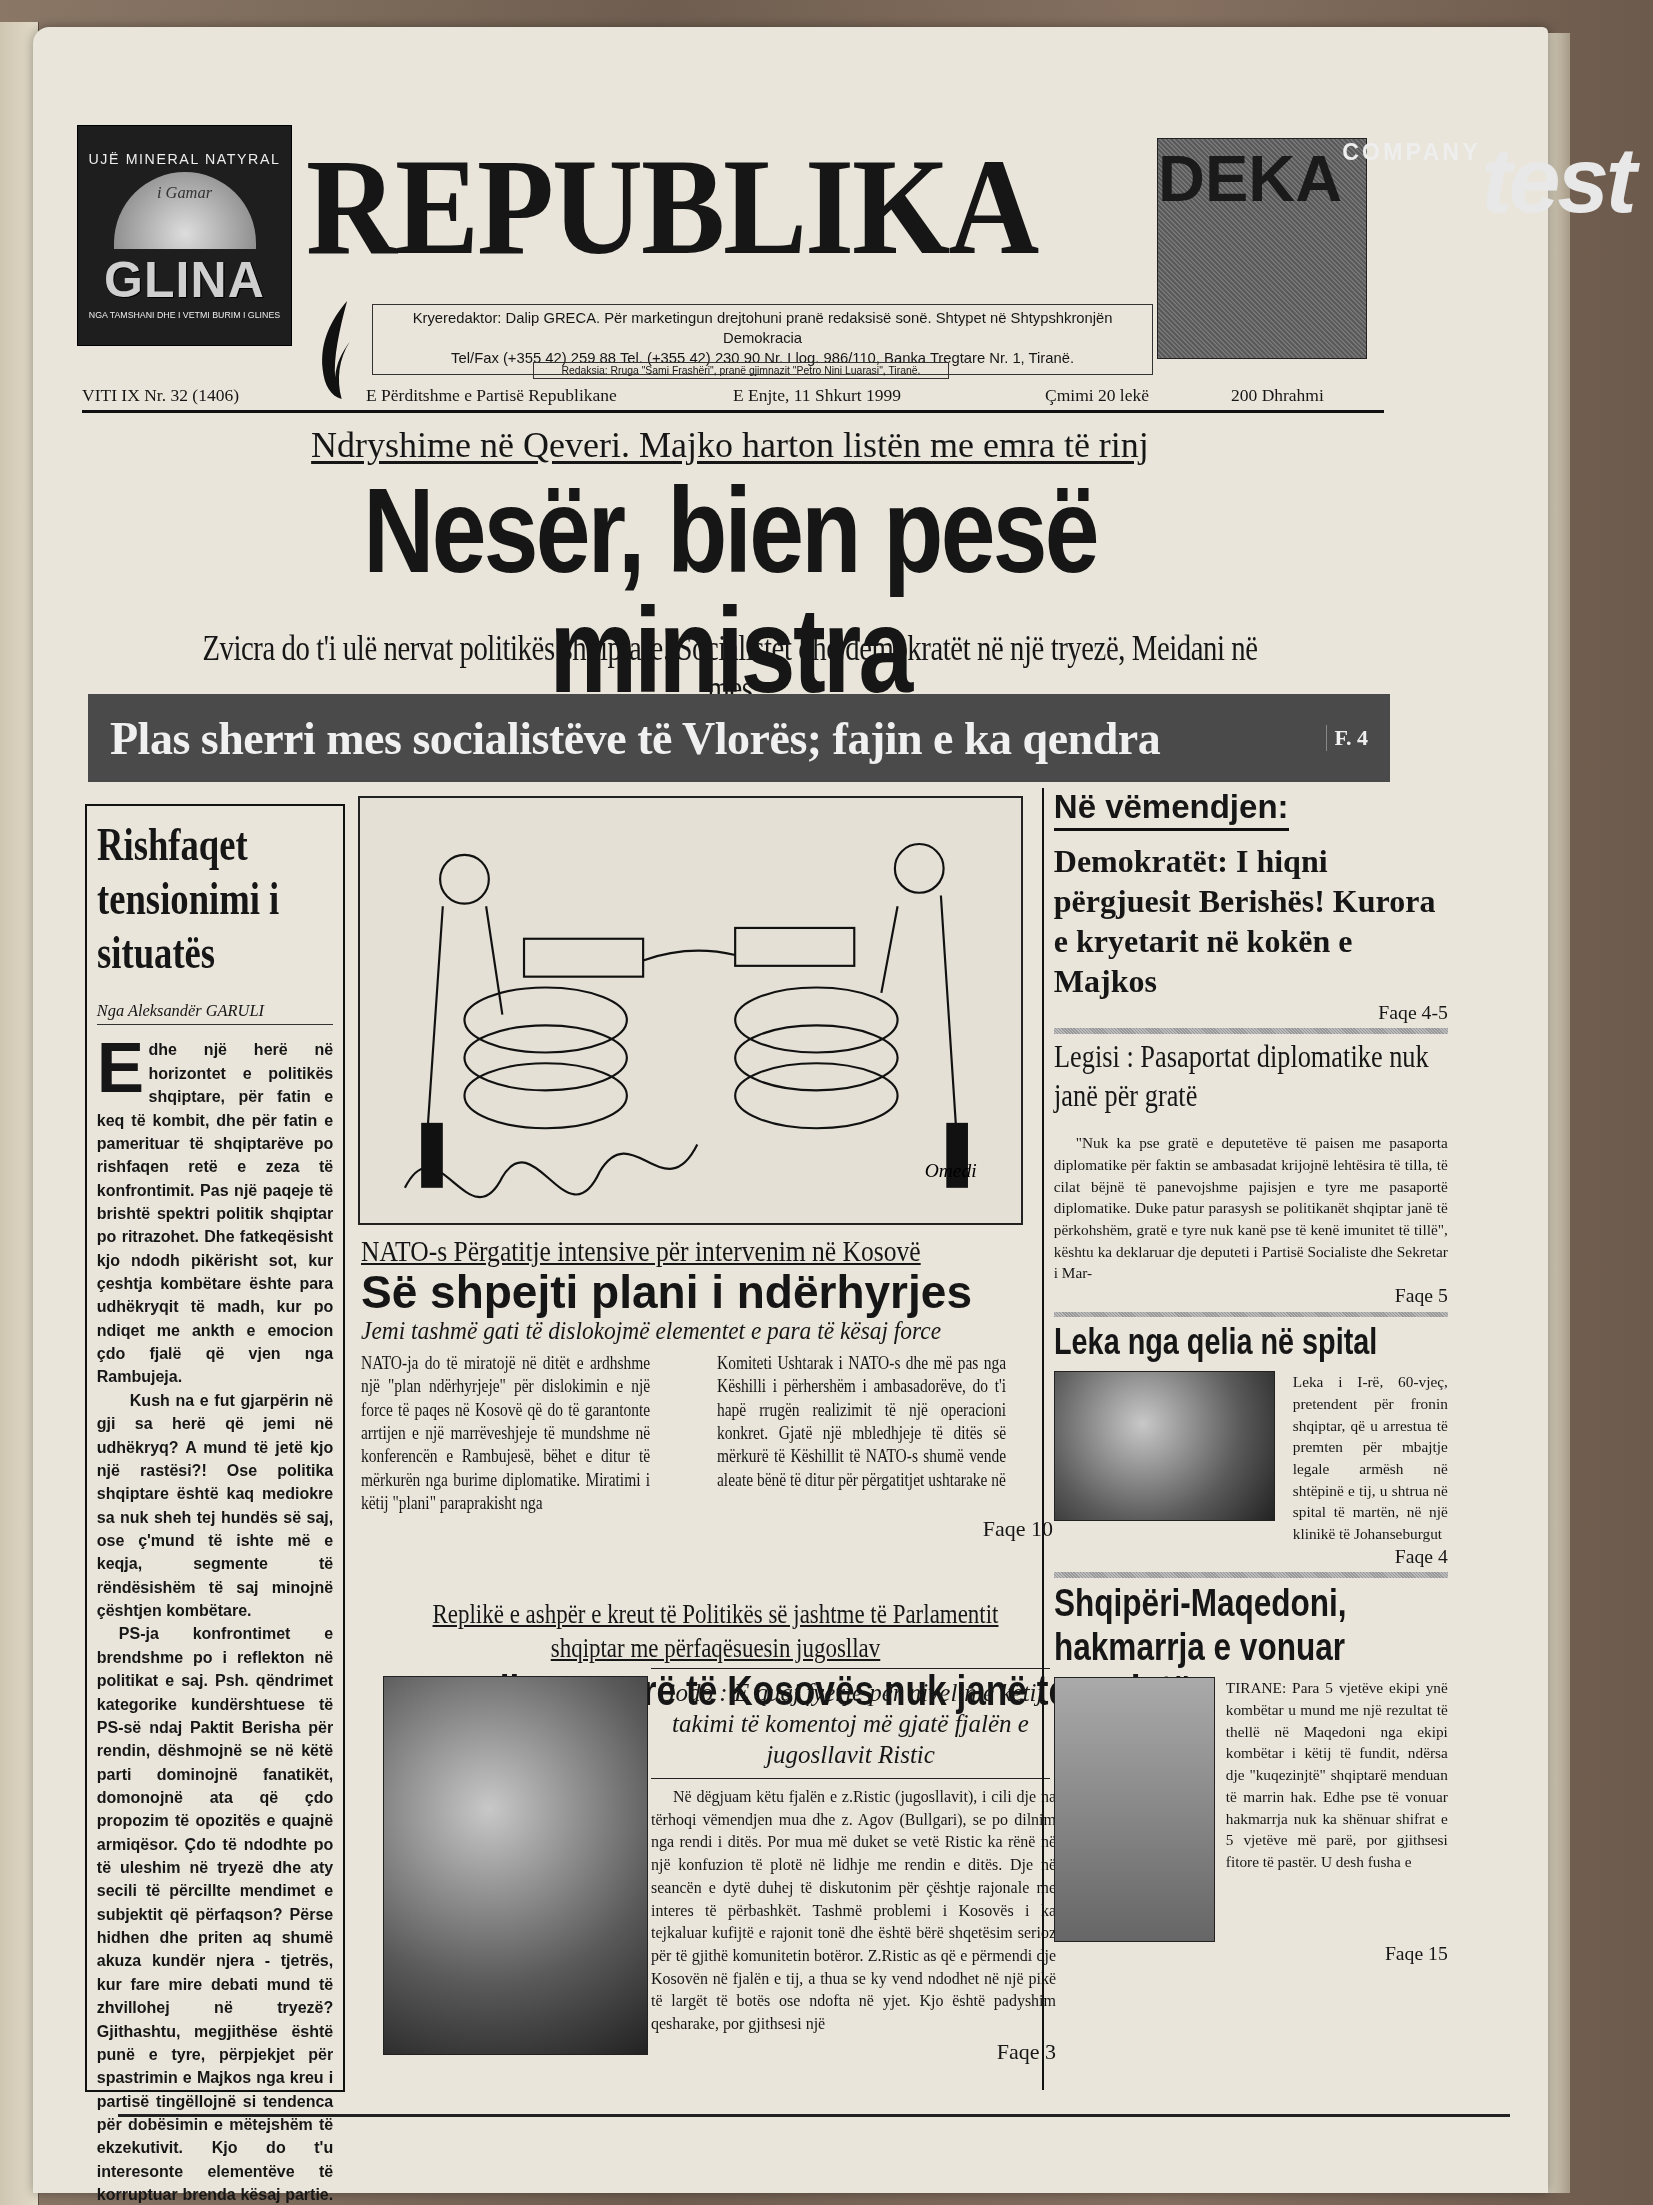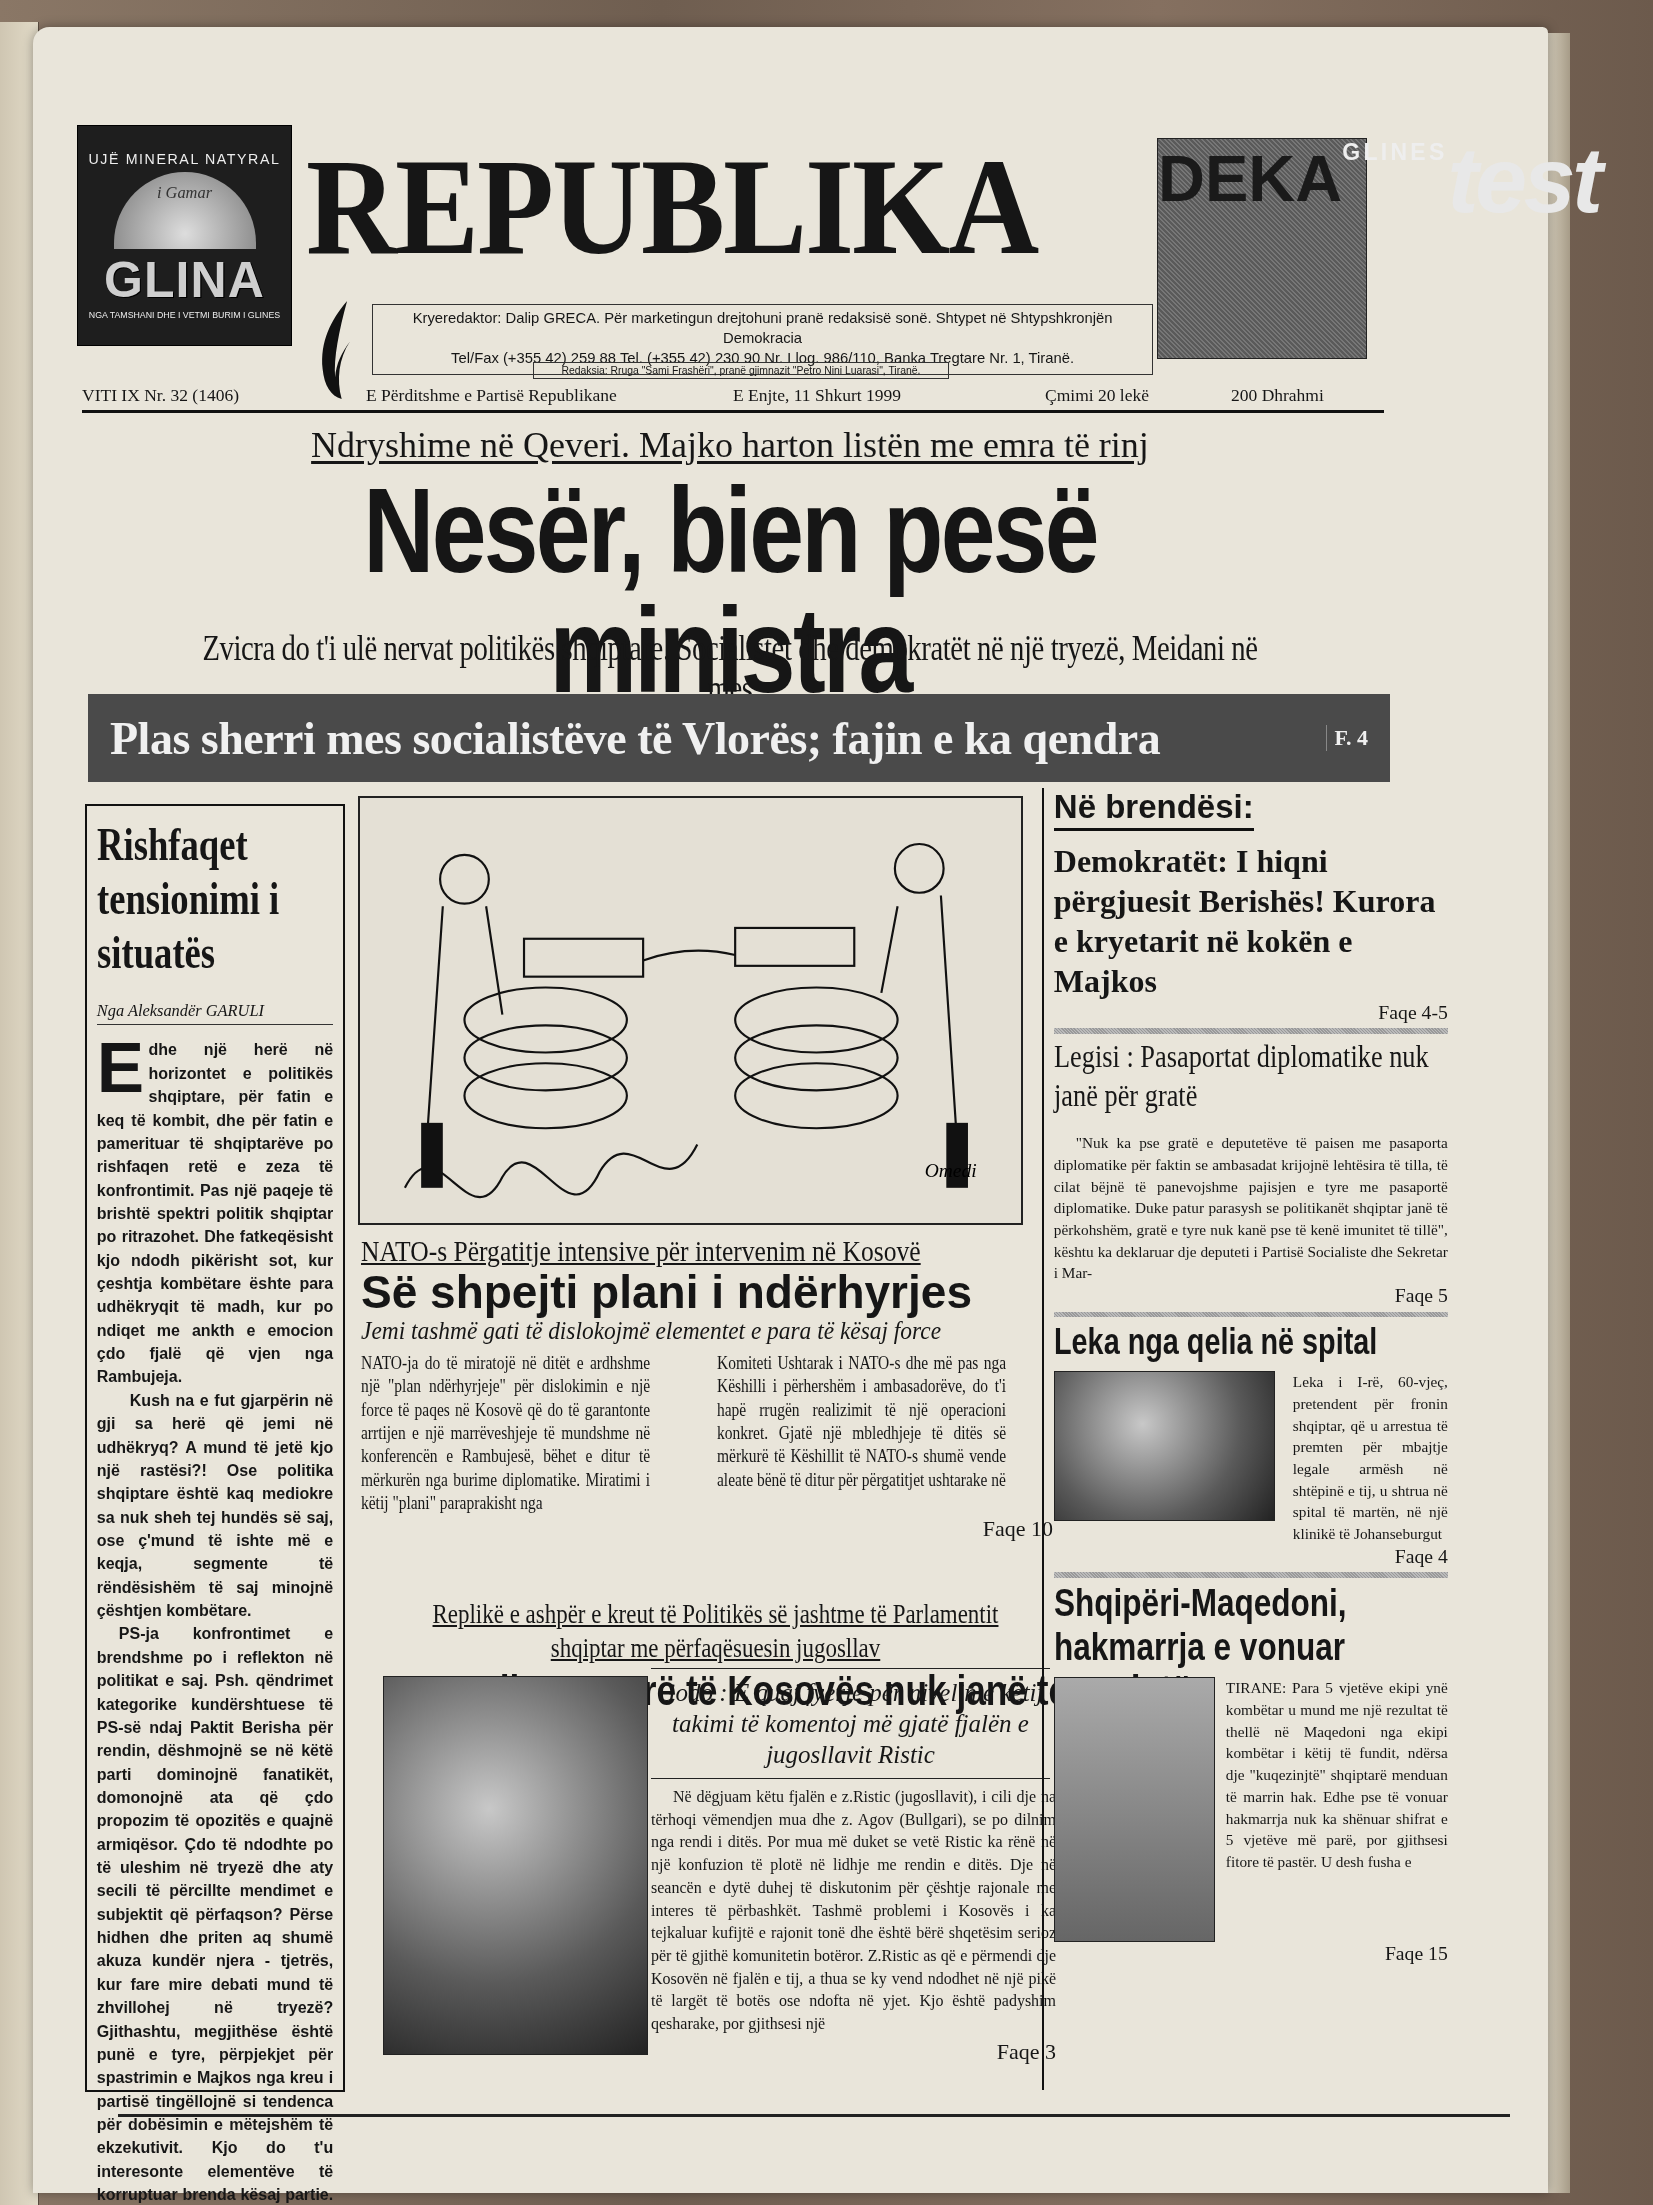--- a/index.html
+++ b/index.html
@@ -94,21 +94,21 @@
 </svg>
 
 <div class="abs imprint">
   <div>Kryeredaktor: Dalip GRECA. Për marketingun drejtohuni pranë redaksisë sonë. Shtypet në Shtypshkronjën Demokracia</div>
   <div>Tel/Fax (+355 42) 259 88  Tel. (+355 42) 230 90 Nr. Llog. 986/110, Banka Tregtare Nr. 1, Tiranë.</div>
 </div>
 <div class="abs redaksia">Redaksia:  Rruga "Sami Frashëri", pranë gjimnazit "Petro Nini Luarasi", Tiranë.</div>
 
 <div class="abs logo-right">
   <div class="deka">DEKA</div>
-  <div class="company">GLINES</div>
+  <div class="company">COMPANY</div>
   <div class="test">test</div>
 </div>
 
 <div class="abs dateline">
   <span style="left:0">VITI IX  Nr. 32 (1406)</span>
   <span style="left:284px">E Përditshme e Partisë Republikane</span>
   <span style="left:651px">E Enjte, 11 Shkurt 1999</span>
   <span style="left:963px">Çmimi 20 lekë</span>
   <span style="left:1149px">200 Dhrahmi</span>
 </div>
@@ -173,21 +173,21 @@
   <div class="head">Fëmijët e vrarë të Kosovës nuk janë terroristë</div>
 </div>
 <div class="abs photo" style="left:383px;top:1676px;width:263px;height:377px;"></div>
 <div class="abs godo">Godo : E quaj fyerje për nivelin e këtij takimi të komentoj më gjatë fjalën e jugosllavit Ristic</div>
 <div class="abs godo-body">
   <p>Në dëgjuam këtu fjalën e z.Ristic (jugosllavit), i cili dje na tërhoqi vëmendjen mua dhe z. Agov (Bullgari), se po dilnim nga rendi i ditës. Por mua më duket se vetë Ristic ka rënë në një konfuzion të plotë në lidhje me rendin e ditës. Dje në seancën e dytë duhej të diskutonim për çështje rajonale me interes të përbashkët. Tashmë problemi i Kosovës i ka tejkaluar kufijtë e rajonit tonë dhe është bërë shqetësim serioz për të gjithë komunitetin botëror. Z.Ristic as që e përmendi dje Kosovën në fjalën e tij, a thua se ky vend ndodhet në një pikë të largët të botës ose ndofta në yjet. Kjo është padyshim qesharake, por gjithsesi një</p>
   <div class="faqe">Faqe 3</div>
 </div>
 
 <div class="abs right-col">
-  <div class="nb">Në brendësi:</div>
+  <div class="nb">Në vëmendjen:</div>
   <div class="r-h1">Demokratët: I hiqni përgjuesit Berishës! Kurora e kryetarit në kokën e Majkos</div>
   <div class="small-faqe">Faqe 4-5</div>
   <div class="gray-rule"></div>
   <div class="r-h2">Legisi : Pasaportat diplomatike nuk janë për gratë</div>
   <div class="r-body" style="margin-top:16.4px;text-indent:22px">"Nuk ka pse gratë e deputetëve të paisen me pasaporta diplomatike për faktin se ambasadat krijojnë lehtësira të tilla, të cilat bëjnë të panevojshme pajisjen e tyre me pasaportë diplomatike. Duke patur parasysh se politikanët shqiptar janë të përkohshëm, gratë e tyre nuk kanë pse të kenë imunitet të tillë", kështu ka deklaruar dje deputeti i Partisë Socialiste dhe Sekretar i Mar-</div>
   <div class="small-faqe">Faqe 5</div>
   <div class="gray-rule"></div>
   <div class="r-h3">Leka nga qelia në spital</div>
   <div style="display:flex;gap:18px;margin-top:7.7px">
     <div class="photo" style="width:219px;height:148px;flex:none"></div>

